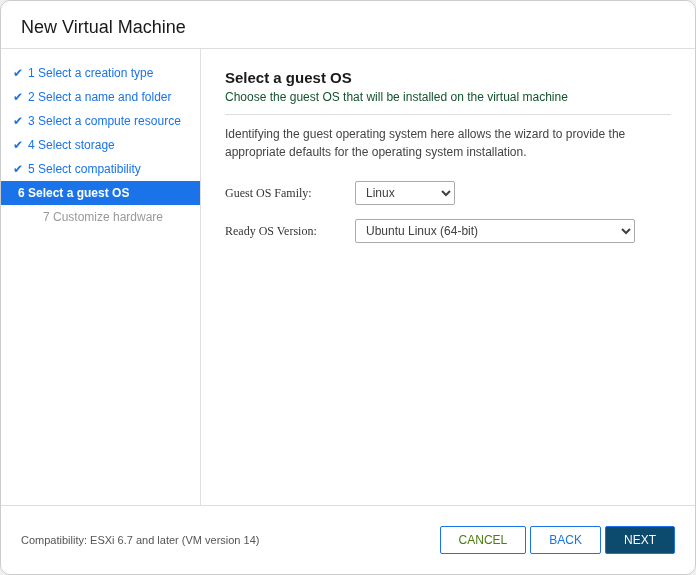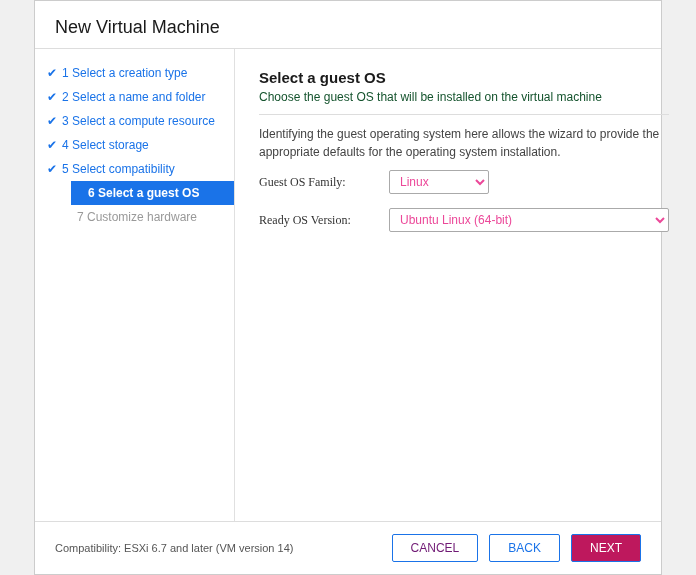--- a/index.html
+++ b/index.html
@@ -6,25 +6,25 @@
     body {
       font-family: Arial, sans-serif;
       font-size: 13px;
       background: #f0f0f0;
       display: flex;
       align-items: center;
       justify-content: center;
       min-height: 100vh;
     }
     .dialog {
-      width: 628px;
+      width: 696px;
       min-height: 575px;
       background: #fff;
       border: 1px solid #ccc;
-      border-radius: 0;
+      border-radius: 10px;
       display: flex;
       flex-direction: column;
     }
     .dialog-header {
       padding: 16px 20px 10px 20px;
       border-bottom: 1px solid #ddd;
     }
     .dialog-header h1 {
       font-size: 18px;
       font-weight: 400;
@@ -50,21 +50,20 @@
       color: #555;
       cursor: default;
     }
     .sidebar-item.completed {
       color: #1a73e8;
     }
     .sidebar-item.active {
       background: #1a73e8;
       color: #fff;
       font-weight: 600;
-      margin-left: 36px;
     }
     .sidebar-item.disabled {
       color: #999;
       justify-content: center;
     }
     .sidebar-item .check-icon {
       margin-right: 5px;
       font-size: 12px;
       color: #1a73e8;
       flex-shrink: 0;
@@ -92,85 +91,85 @@
     .section-subtitle {
       font-size: 12px;
       color: #14532d;
       margin-bottom: 10px;
       padding-bottom: 10px;
       border-bottom: 1px solid #ddd;
     }
     .description {
       font-size: 12px;
       color: #444;
-      margin-bottom: 9px;
+      margin-bottom: 20px;
       line-height: 1.5;
     }
     .form-row {
       display: flex;
       align-items: center;
       margin-bottom: 14px;
     }
     .form-label {
       width: 130px;
       font-size: 12px;
       color: #333;
       flex-shrink: 0;
       font-family: Liberation Serif, serif;
     }
     .form-control {
       font-size: 12px;
       border: 1px solid #aaa;
       border-radius: 2px;
       padding: 3px 6px;
       background: #fff;
-      color: #ec4899;
+      color: #404040;
       cursor: pointer;
       appearance: auto;
     }
     .form-control-sm {
       width: 100px;
     }
     .form-control-lg {
       width: 280px;
     }
     
     .dialog-footer {
       border-top: 1px solid #ddd;
-      padding: 12px 20px;
+      padding: 20px 20px;
       display: flex;
       align-items: center;
       justify-content: flex-end;
-      gap: 11px;
+      gap: 4px;
     }
     .compat-text {
       flex: 1;
       font-size: 11px;
       color: #555;
     }
     .btn {
       padding: 6px 18px;
       font-size: 12px;
       border-radius: 2px;
       cursor: pointer;
       border: 1px solid transparent;
       font-weight: 400;
     }
     .btn-cancel {
       background: #fff;
       border-color: #1a73e8;
-      color: #701a75;
+      color: #4d7c0f;
     }
     .btn-back {
       background: #fff;
       border-color: #1a73e8;
       color: #1a73e8;
     }
     .btn-next {
-      background: #be185d;
+      background: #0c4a6e;
       border-color: #1a73e8;
       color: #fff;
     }
   </style>
 </head>
 <body>
 
 <div class="dialog">
 
   <div class="dialog-header">

